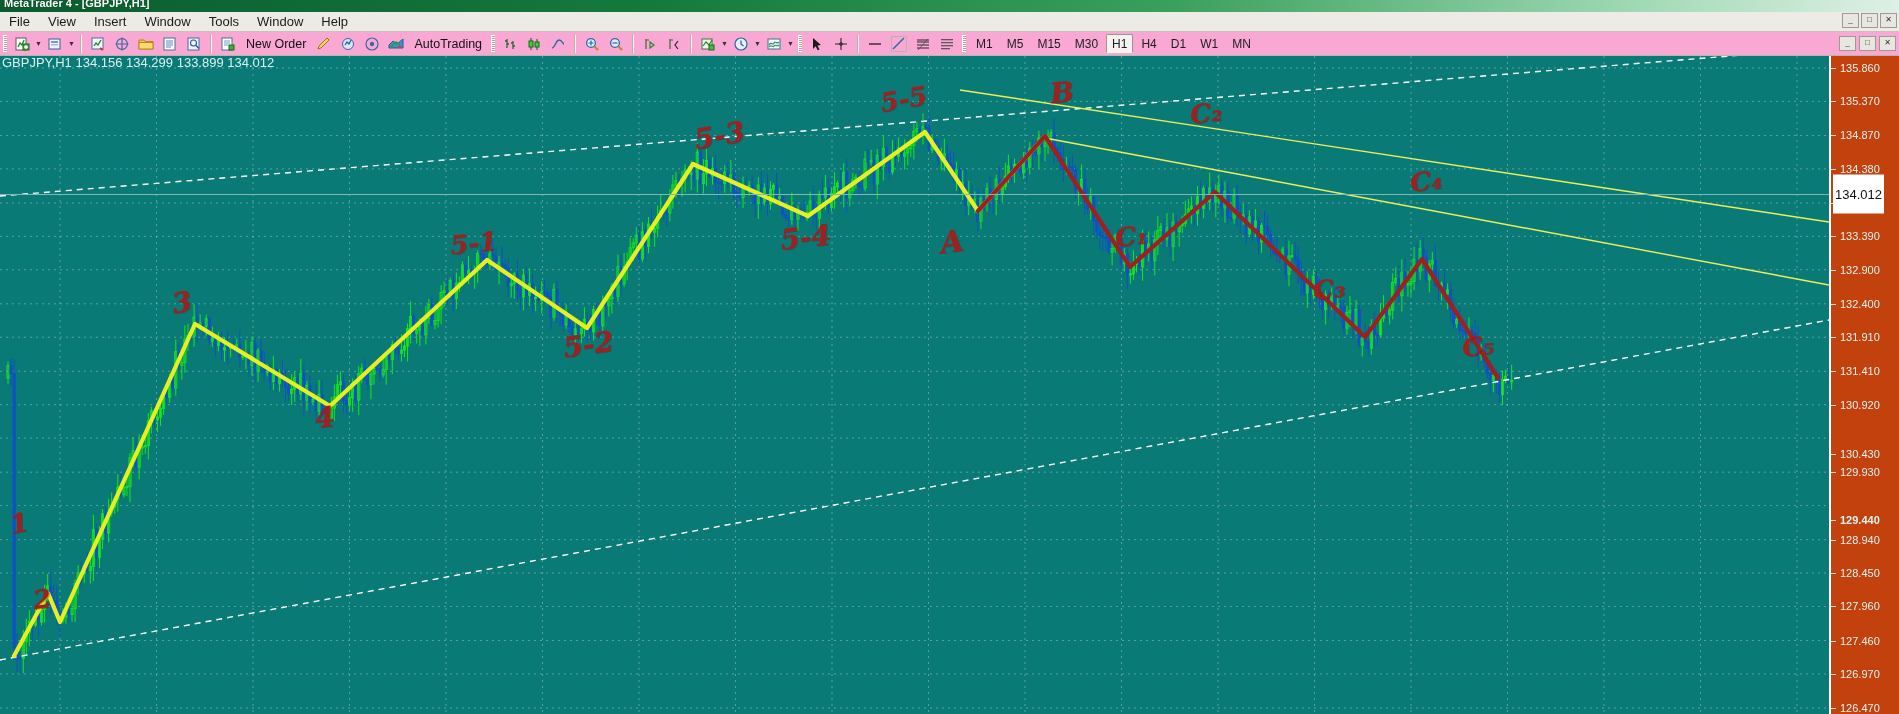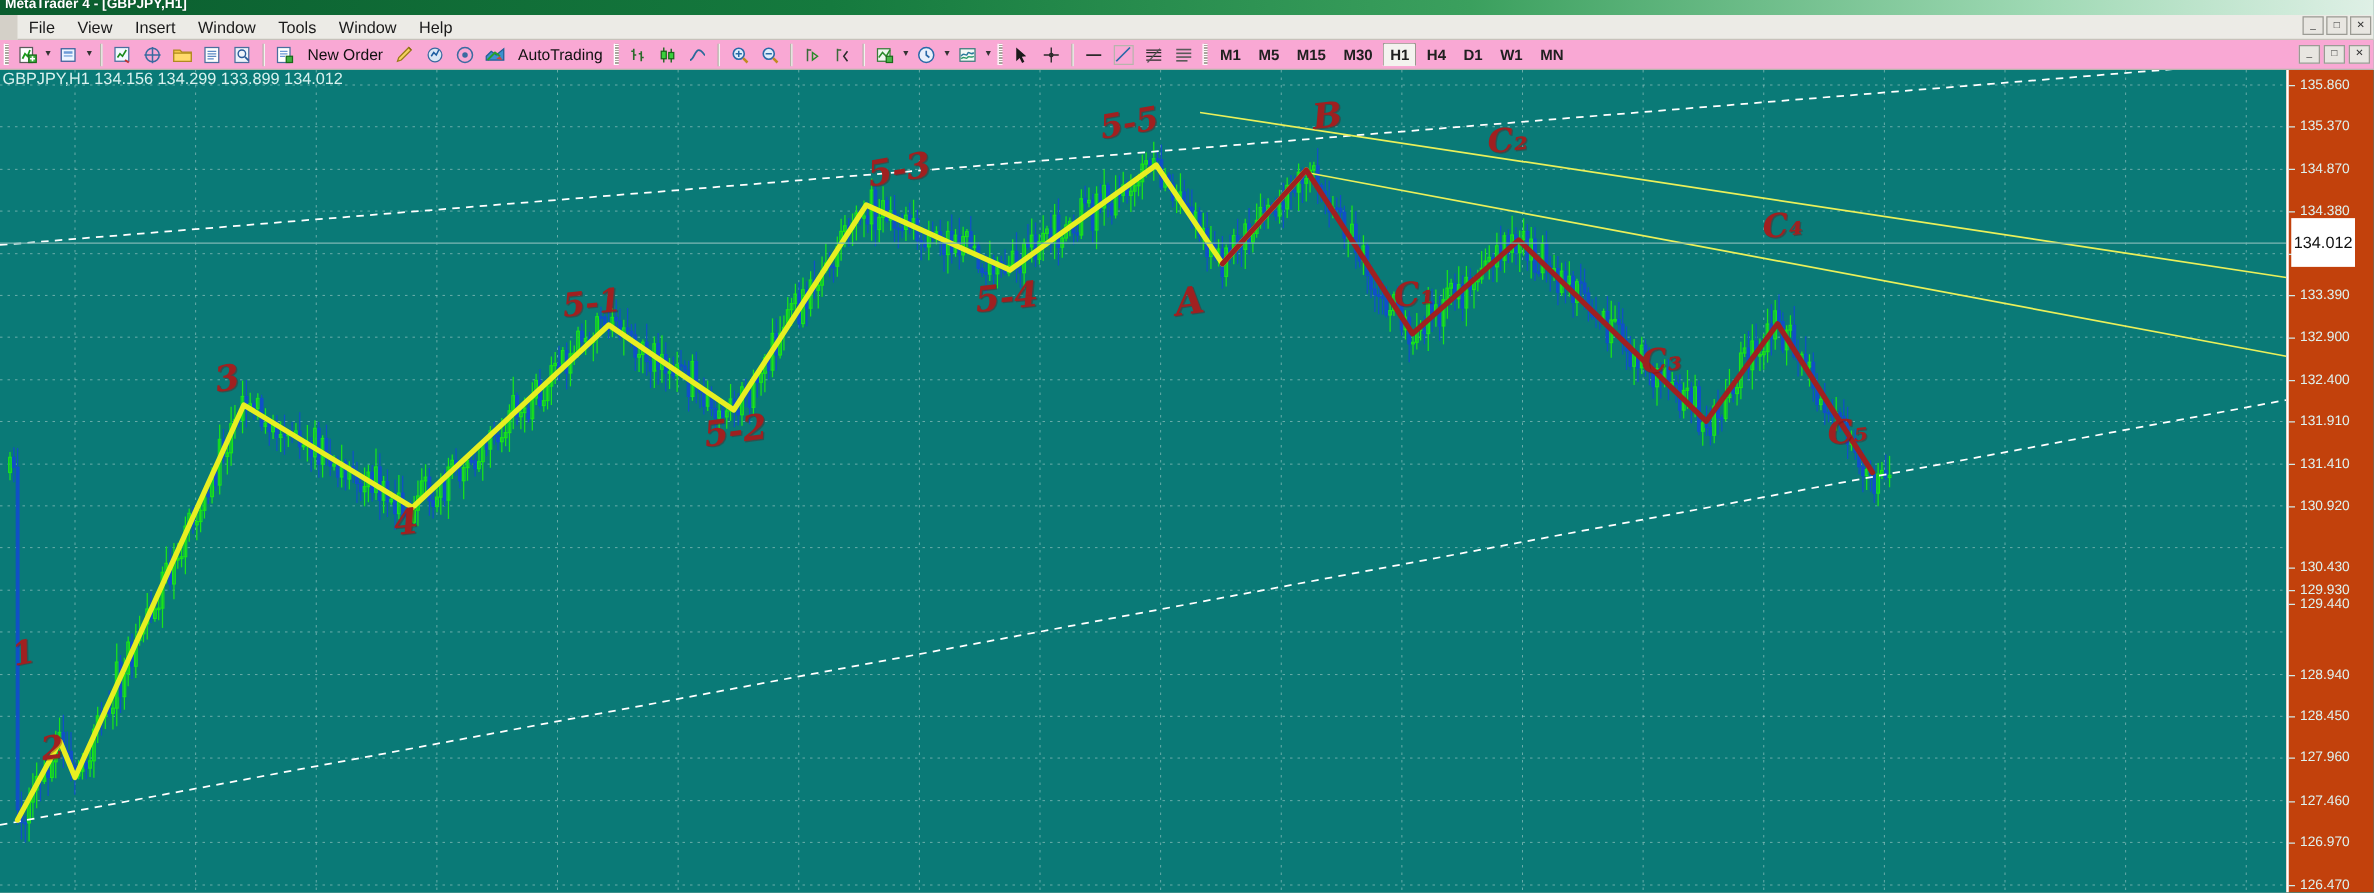--- a/index.html
+++ b/index.html
@@ -16,21 +16,21 @@
     position:relative;overflow:hidden;
   }
   #titlebar .ttl{
     position:absolute;left:4px;top:-3px;
     color:#ffffff;font-size:11px;font-weight:bold;white-space:nowrap;
     text-shadow:0 0 1px #04381c;
   }
   
   #menubar{
     height:19px;background:#ecebe6;border-bottom:1px solid #c6c2ba;
-    display:flex;align-items:center;position:relative;margin-left:14px;
+    display:flex;align-items:center;position:relative;
   }
   #menubar .mi{
     padding:2px 9px;color:#1a1a1a;font-size:13px;line-height:14px;cursor:default;
   }
   .winbtns{position:absolute;right:2px;top:1px;display:flex;gap:2px;}
   .winbtn{
     width:15px;height:13px;background:#e8e6e1;border:1px solid #9b9b94;
     font-size:8px;line-height:11px;text-align:center;color:#333;
   }
   .winbtn.cl{background:#e8e6e1;}
@@ -50,21 +50,21 @@
     font-size:7px;color:#333;
   }
   .sep{width:1px;height:18px;background:#b6b2aa;margin:0 4px;
        border-right:1px solid #f4f3ef;}
   .grip{width:3px;height:17px;margin:0 3px;
        background:repeating-linear-gradient(to bottom,#fdfdfb 0 1px,#a9a59d 1px 2px);
        border-left:1px solid #fff;}
   .tfbtn{
     min-width:26px;height:19px;padding:0 5px;margin:0 1px;
     font-size:12px;color:#202020;display:flex;align-items:center;justify-content:center;
-    border:1px solid transparent;box-sizing:border-box;font-weight:bold;
+    border:1px solid transparent;box-sizing:border-box;
   }
   .tfbtn.sel{
     background:#f4f3ef;border:1px solid #9a968e;border-bottom-color:#f4f3ef;
     border-radius:2px 2px 0 0;
   }
   .rightwin{position:absolute;right:3px;top:4px;display:flex;gap:3px;}
   
   #chart{
     position:absolute;left:0;top:56px;width:1899px;height:658px;
     background:#0a7a77;overflow:hidden;
@@ -1447,21 +1447,21 @@
         <div class="tick" style="top: 112.873px;">134.380</div>
         <div class="tick" style="top: 146.952px;">133.880</div>
         <div class="tick" style="top: 180.349px;">133.390</div>
         <div class="tick" style="top: 213.747px;">132.900</div>
         <div class="tick" style="top: 247.825px;">132.400</div>
         <div class="tick" style="top: 281.223px;">131.910</div>
         <div class="tick" style="top: 315.301px;">131.410</div>
         <div class="tick" style="top: 348.699px;">130.920</div>
         <div class="tick" style="top: 382.096px; margin-top: 16px;">130.430</div>
         <div class="tick" style="top: 416.175px;">129.930</div>
-        <div class="tick" style="top: 427px;">129.440</div>
+        <div class="tick" style="top: 464px; font-weight: bold;">129.440</div>
         <div class="tick" style="top: 483.651px;">128.940</div>
         <div class="tick" style="top: 517.048px;">128.450</div>
         <div class="tick" style="top: 550.445px;">127.960</div>
         <div class="tick" style="top: 584.524px;">127.460</div>
         <div class="tick" style="top: 617.921px;">126.970</div>
         <div class="tick" style="top: 652px;">126.470</div>
       </div>
     <div class="curprice" id="curprice" style="top: 137.955px;">134.012</div>
   </div>
 </div>

